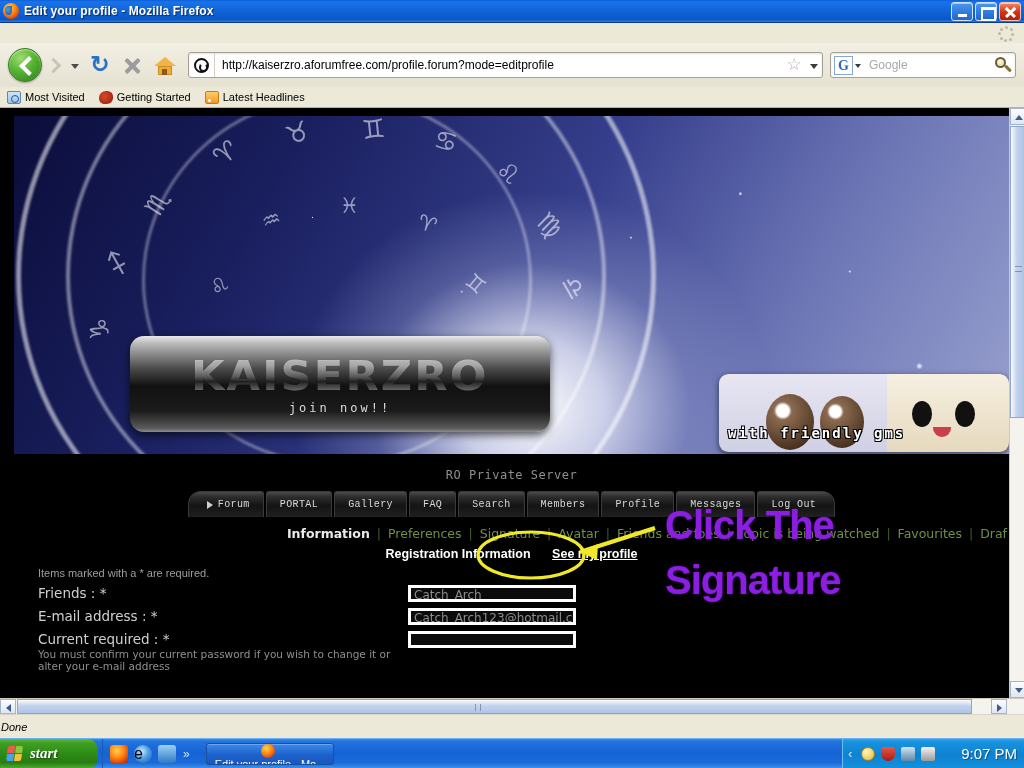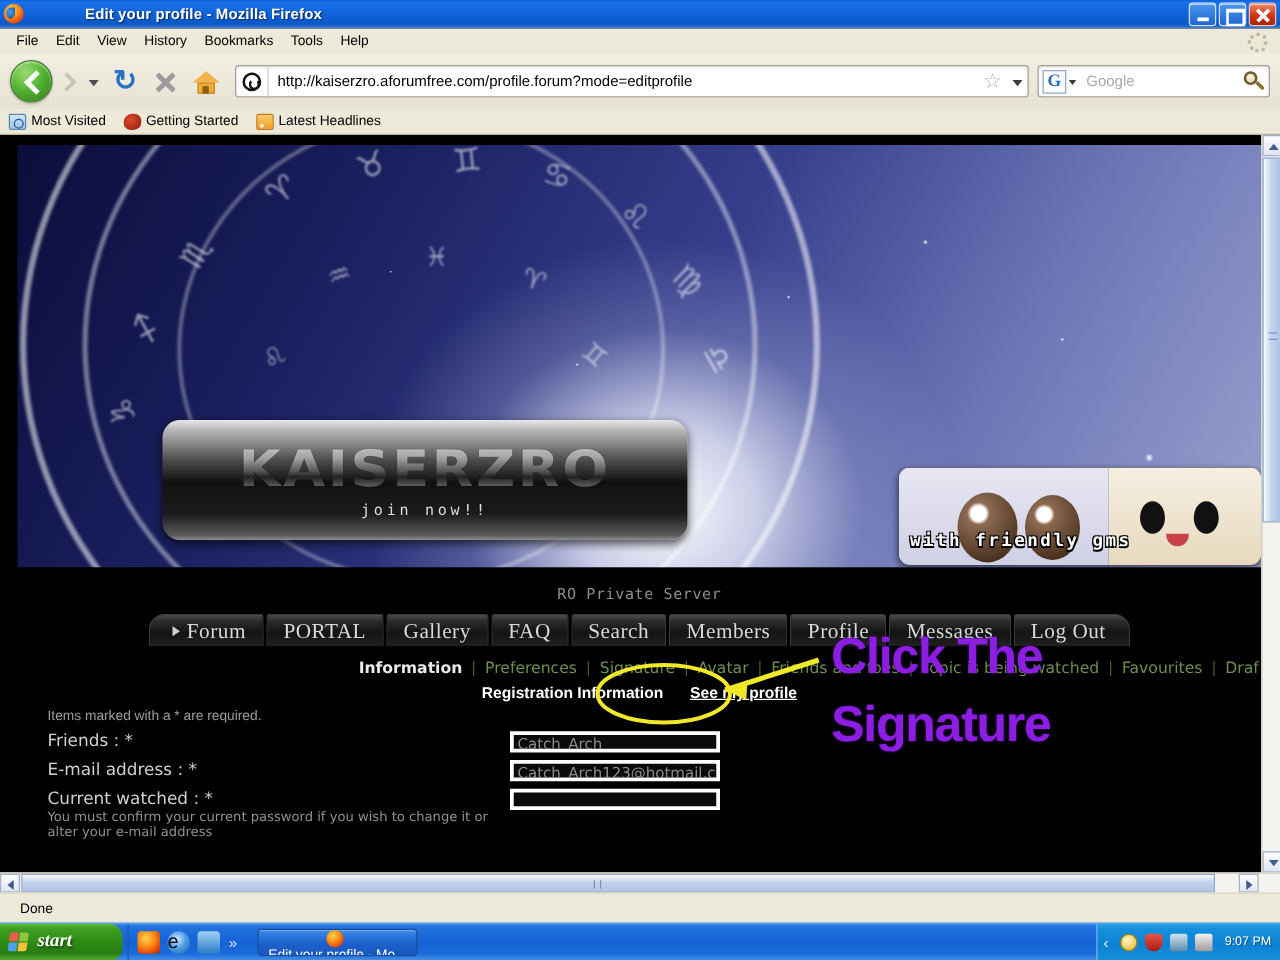--- a/index.html
+++ b/index.html
@@ -9,21 +9,21 @@
     background: #3a6ea5;
   }
 
   
   #window { position: absolute; left:0; top:0; width:1024px; height:738px; background:#ece9d8; }
 
   
   #titlebar {
     position:absolute; left:0; top:0; width:1024px; height:23px;
     background: linear-gradient(to bottom, #0a5fd4 0%, #1b72e8 8%, #1267dd 40%, #0a58c8 88%, #2f7ae0 100%);
-    display:flex; align-items:center; padding-left:3px; border-bottom:1px solid #0a3a8a;gap:44px;
+    display:flex; align-items:center; padding-left:3px; border-bottom:1px solid #0a3a8a;
   }
   #ffIconTitle { width:16px; height:16px; position:relative; margin-right:5px; flex:0 0 auto; }
   .ffglyph { width:16px; height:16px; border-radius:50%;
     background: radial-gradient(circle at 38% 32%, #ffd24d 0%, #ff8a14 42%, #e34a0a 72%, #8c2a05 100%); position:relative; }
   .ffglyph:after { content:""; position:absolute; left:2px; top:3px; width:7px; height:9px; border-radius:50% 0 50% 50%;
     background: radial-gradient(circle at 40% 40%, #4b9fe8, #14519e); }
   #titletext { color:#fff; font-size:12px; font-weight:bold; letter-spacing:.1px;
     text-shadow: 1px 1px 1px rgba(0,0,0,.55); white-space:nowrap; }
   #wincontrols { position:absolute; right:3px; top:2px; display:flex; gap:2px; }
   .wbtn { width:22px; height:19px; border:1px solid #cfe2fb; border-radius:3px; position:relative;
@@ -160,21 +160,21 @@
     font-size:14px; color:#fff; letter-spacing:2px; text-transform:lowercase;
     text-shadow: 1px 1px 0 #000, -1px -1px 0 #000, 1px -1px 0 #000, -1px 1px 0 #000; z-index:3; }
 
   
   #forumbody { position:absolute; left:14px; top:346px; width:995px; height:244px; background:#000; }
   #tagline { text-align:center; color:#8e8e8e; font-size:12px; padding-top:14px;
     font-family:"DejaVu Sans Mono", monospace; letter-spacing:.5px; }
   #tabsrow { display:flex; justify-content:center; gap:2px; margin-top:9px; }
   .tab { height:26px; padding:0 13px; display:flex; align-items:center;
     background: linear-gradient(to bottom,#4b4b4b 0%,#2c2c2c 20%,#141414 55%,#202020 100%);
-    color:#d8d8d8; font-size:17px; font-family:Liberation Serif, serif; letter-spacing:.4px;
+    color:#d8d8d8; font-size:10px; font-family:Liberation Mono, monospace; letter-spacing:.4px;
     border-radius:3px 3px 0 0; border:1px solid #3a3a3a; border-bottom:none; }
   .tab:first-child { border-radius:13px 3px 0 0; padding-left:18px; }
   .tab:last-child  { border-radius:3px 13px 0 0; padding-right:18px; }
   .tab .arrow { display:inline-block; width:0;height:0; border-left:6px solid #cfcfcf;
     border-top:4px solid transparent; border-bottom:4px solid transparent; margin-right:5px; }
 
   #subnav { margin-top:9px; text-align:right; padding-right:2px; white-space:nowrap;
     font-size:12.5px; color:#5f7a3f; font-family:"DejaVu Sans", sans-serif; overflow:hidden; }
   #subnav .sep { color:#3f5c2a; margin:0 3px; }
   #subnav .lnk { color:#6e8f4a; }
@@ -220,21 +220,21 @@
   #hscroll .sbtn:after { content:""; position:absolute; top:4px; border-top:4px solid transparent; border-bottom:4px solid transparent; }
   #hscroll .lft:after { left:5px; border-right:5px solid #3f5c91; }
   #hscroll .rgt:after { left:5px; border-left:5px solid #3f5c91; }
   #hthumb { position:absolute; left:17px; top:0; width:955px; height:15px;
     background: linear-gradient(to bottom,#fbfcfe,#c3d3ec 45%,#aec4e6 100%); border:1px solid #8fa7cc; }
   #hthumb .grip { position:absolute; left:48%; top:4px; width:6px; height:7px;
     border-left:1px solid #7e93b8; border-right:1px solid #7e93b8; }
 
   
   #statusbar { position:absolute; left:0; top:714px; width:1024px; height:24px; background:#ece9d8;
-    border-top:1px solid #d9d5c4; display:flex; align-items:center; padding-left:16px; font-size:11px; color:#000; }
+    border-top:1px solid #d9d5c4; display:flex; align-items:center; padding-left:1px; font-size:11px; color:#000;font-style:italic; }
 
   
   #taskbar { position:absolute; left:0; top:738px; width:1024px; height:30px;
     background: linear-gradient(to bottom,#3d8ae8 0%,#2272dd 9%,#1563d6 48%,#1a6ad9 82%,#3e8fe8 100%);
     border-top:1px solid #69b0f5; display:flex; align-items:center; }
   #startbtn { width:98px; height:30px; position:relative; display:flex; align-items:center; padding-left:7px;
     background: linear-gradient(to bottom,#5fba3b 0%,#3f9e22 14%,#2d8a15 52%,#277d11 78%,#53b233 100%);
     border-radius:0 11px 11px 0; }
   #startflag { width:17px; height:16px; position:relative; margin-right:6px; flex:0 0 auto; transform:skewX(-8deg); }
   #startflag i { position:absolute; width:7px; height:7px; display:block; }
@@ -261,48 +261,39 @@
   #taskbtn span { color:#fff; font-size:11px; white-space:nowrap; overflow:hidden; text-overflow:ellipsis; }
   #tray { height:30px; display:flex; align-items:center; padding:0 7px 0 5px;
     background: linear-gradient(to bottom,#2fa3e8 0%,#1691dd 12%,#0f82d2 55%,#1691dd 100%);
     border-left:1px solid #66c0f0; }
   #traychev { color:#dff0ff; font-size:12px; margin-right:6px; }
   .trayicon { width:14px; height:14px; margin:0 3px; border-radius:50%; flex:0 0 auto; }
   .ti-smile { background: radial-gradient(circle at 38% 32%, #fff6c2, #e8b72a); border:1px solid #a8830f; }
   .ti-shield { background: linear-gradient(to bottom,#e8564a,#a81c10); border-radius:3px 3px 50% 50%; }
   .ti-net { background: linear-gradient(to bottom,#cfe4f2,#5e8aa8); border-radius:2px; }
   .ti-vol { background: linear-gradient(to bottom,#f4f4f4,#9a9a9a); border-radius:2px; }
-  #clock { color:#fff; font-size:10px; margin-left:7px; text-shadow:1px 1px 1px rgba(0,0,0,.4); white-space:nowrap; }
+  #clock { color:#fff; font-size:15px; margin-left:23px; text-shadow:1px 1px 1px rgba(0,0,0,.4); white-space:nowrap; }
 </style>
 </head>
 <body>
 
 <div id="window">
 
   <div id="titlebar">
     <div id="ffIconTitle">
         <div class="ffglyph"></div>
       </div>
     <div id="titletext">Edit your profile - Mozilla Firefox</div>
     <div id="wincontrols">
       <div class="wbtn min"></div>
       <div class="wbtn max"></div>
       <div class="wbtn close"></div>
     </div>
   </div>
 
-  <div id="menubar">
-    <div class="menuitem">File</div>
-    <div class="menuitem">Edit</div>
-    <div class="menuitem">View</div>
-    <div class="menuitem">History</div>
-    <div class="menuitem">Bookmarks</div>
-    <div class="menuitem">Tools</div>
-    <div class="menuitem">Help</div>
-  </div>
   <div id="throbber">
     <div style="left:7px;top:0"></div>
       <div style="left:12px;top:2px"></div>
       <div style="left:13px;top:7px"></div>
     <div style="left:11px;top:12px"></div>
       <div style="left:6px;top:13px"></div>
       <div style="left:2px;top:11px"></div>
     <div style="left:0;top:6px"></div>
       <div style="left:2px;top:2px"></div>
   </div>
@@ -465,21 +456,21 @@
           <div class="finput">Catch_Arch</div>
         </div>
 
         <div class="frow">
           <div class="flabel">E-mail address : *</div>
           <div class="finput">Catch_Arch123@hotmail.c</div>
         </div>
 
         <div class="frow">
           <div class="flabel">
-            <span>Current watched : *</span>
+            <span>Current required : *</span>
             <span class="sub">You must confirm your current password if you wish to change it or alter your e-mail address</span>
           </div>
           <div class="finput"></div>
         </div>
       </div>
     </div>
 
     <div id="annotate">
       <svg width="1009" height="590" style="position:absolute;left:0;top:0">
         <ellipse cx="531" cy="447" rx="53" ry="23" fill="none" stroke="#f2e82a" stroke-width="3.2"></ellipse>

